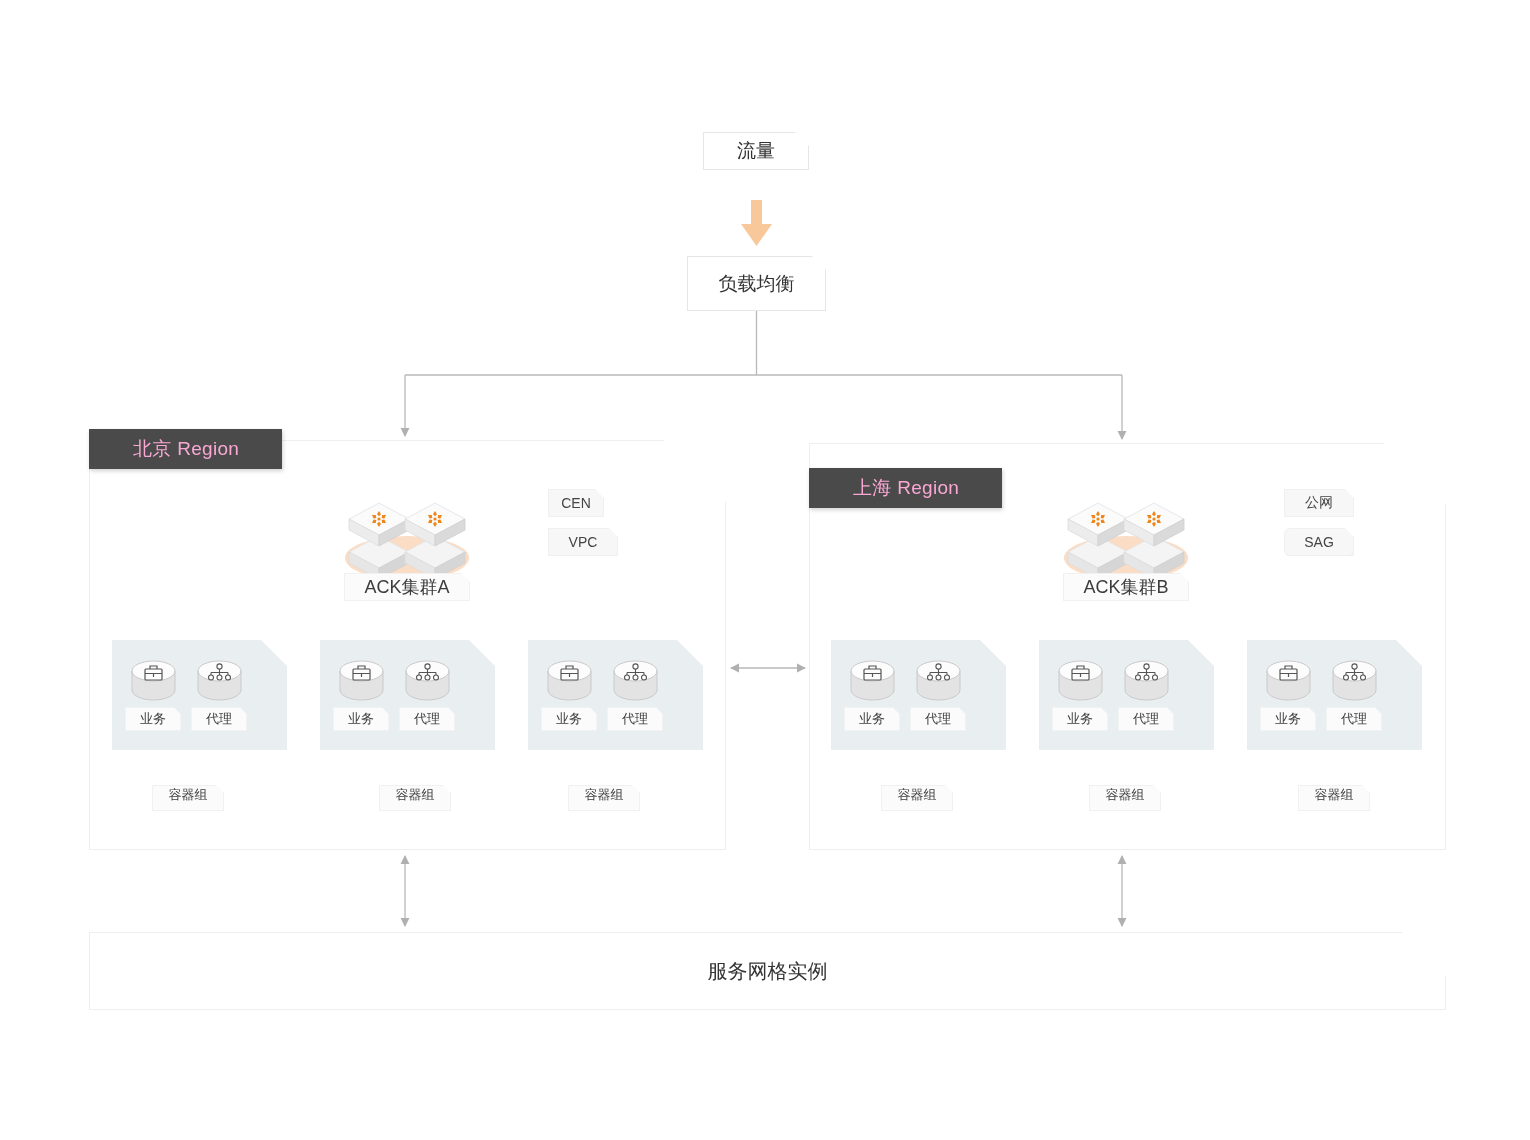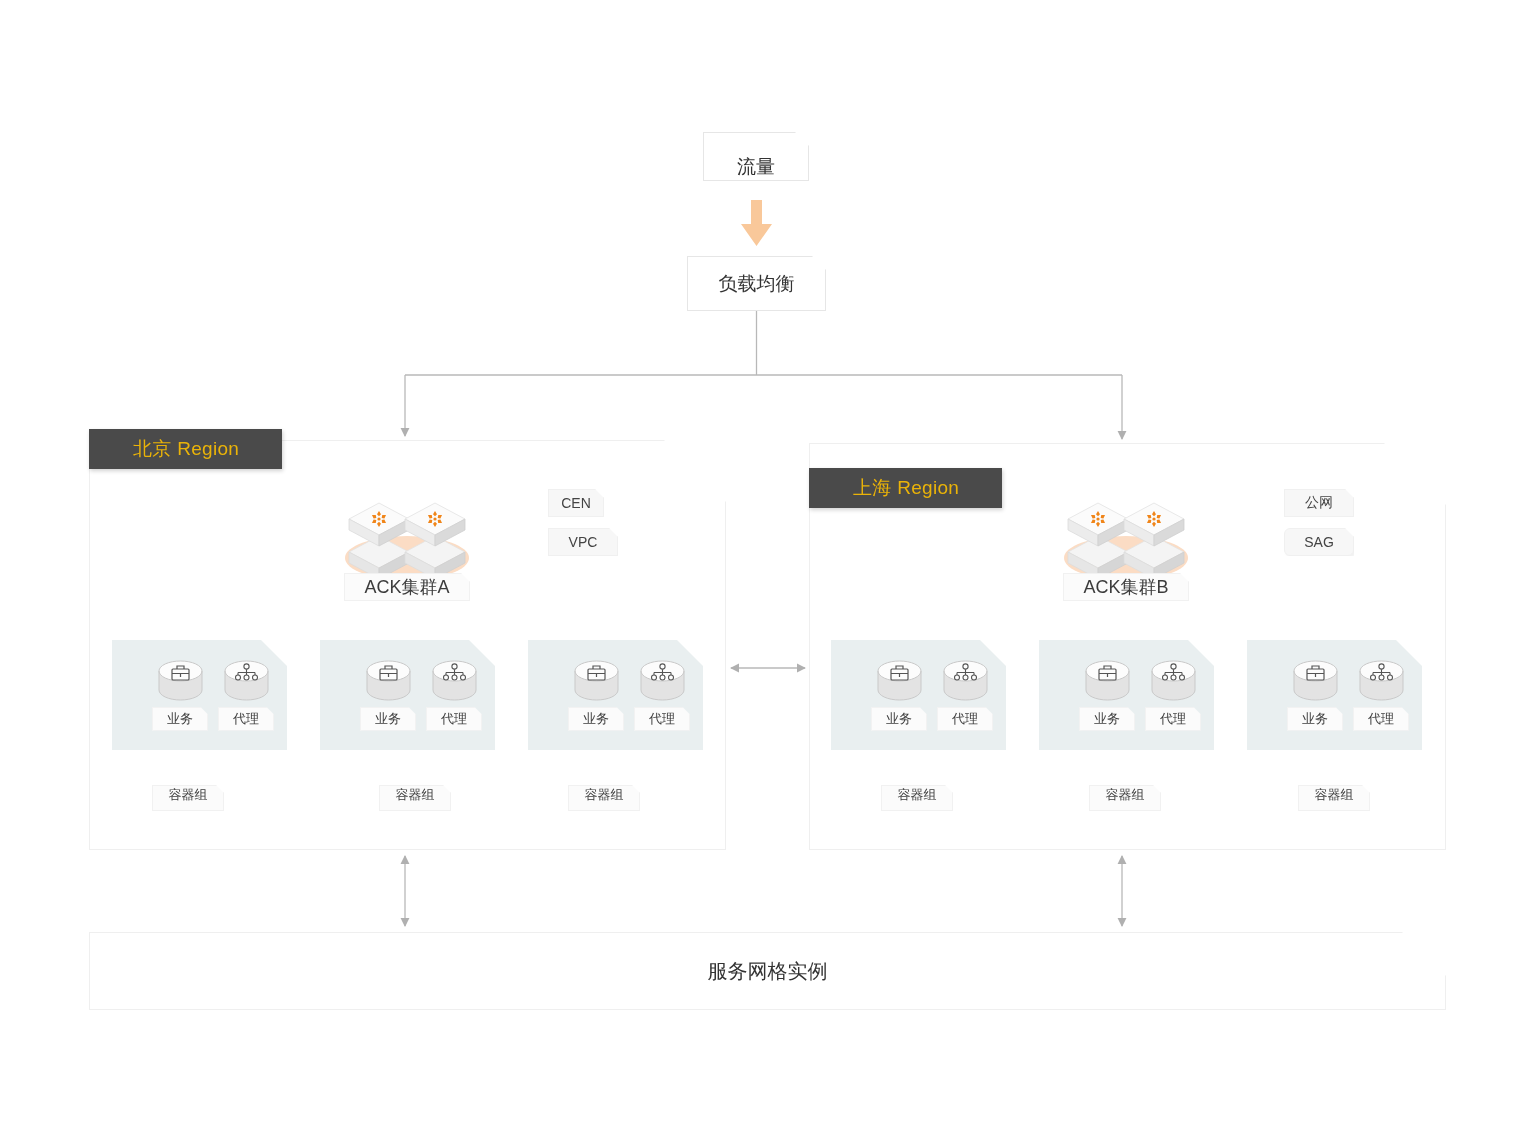--- a/index.html
+++ b/index.html
@@ -30,23 +30,22 @@
     display: flex;
     align-items: center;
     justify-content: center;
     color: #333333;
     box-shadow: 2px 2px 4px rgba(0,0,0,0.055);
     z-index: 4;
     -webkit-clip-path: polygon(0 0, calc(100% - 14px) 0, 100% 14px, 100% 100%, 0 100%);
     clip-path: polygon(0 0, calc(100% - 14px) 0, 100% 14px, 100% 100%, 0 100%);
   }
   #traffic-box {
-    left: 703px; top: 132px; width: 106px; height: 49px;
+    left: 703px; top: 132px; width: 106px; height: 38px;
     font-size: 19px;
-    align-items: flex-end;
   }
   #lb-box {
     left: 687px; top: 256px; width: 139px; height: 55px;
     font-size: 19px;
   }
 
   
   #orange-arrow {
     position: absolute;
     left: 740px; top: 200px; width: 33px; height: 48px;
@@ -62,21 +61,21 @@
     z-index: 2;
     -webkit-clip-path: polygon(0 0, calc(100% - 62px) 0, 100% 62px, 100% 100%, 0 100%);
     clip-path: polygon(0 0, calc(100% - 62px) 0, 100% 62px, 100% 100%, 0 100%);
   }
   #region-beijing { left: 89px;  top: 440px; width: 637px; height: 410px; }
   #region-shanghai{ left: 809px; top: 443px; width: 637px; height: 407px; }
 
   .region-tab {
     position: absolute;
     background: #4a4a4a;
-    color: #eab308;
+    color: #f9a8d4;
     display: flex;
     align-items: center;
     padding-left: 44px;
     font-size: 19px;
     letter-spacing: 0.3px;
     box-shadow: 1px 2px 4px rgba(0,0,0,0.18);
     z-index: 6;
   }
   #tab-beijing  { left: 89px;  top: 429px; width: 193px; height: 40px; }
   #tab-shanghai { left: 809px; top: 431px; width: 193px; height: 40px; margin-top: 37px; }
@@ -115,21 +114,21 @@
     width: 175px; height: 110px;
     background: #e9eff0;
     z-index: 4;
     -webkit-clip-path: polygon(0 0, calc(100% - 26px) 0, 100% 26px, 100% 100%, 0 100%);
     clip-path: polygon(0 0, calc(100% - 26px) 0, 100% 26px, 100% 100%, 0 100%);
   }
   .pod-inner {
     position: relative;
     width: 100%; height: 100%;
     display: flex;
-    justify-content: flex-end;
+    justify-content: flex-start;
     align-items: center;
     padding: 0 8px;
   }
   .unit { width: 66px; display: flex; flex-direction: column; align-items: center; }
   .cyl { width: 47px; height: 43px; position: relative; }
   .unit-label {
     margin-top: 4px;
     min-width: 56px; height: 24px;
     background: #fbfbfb;
     border: 1px solid #f2f2f2;

